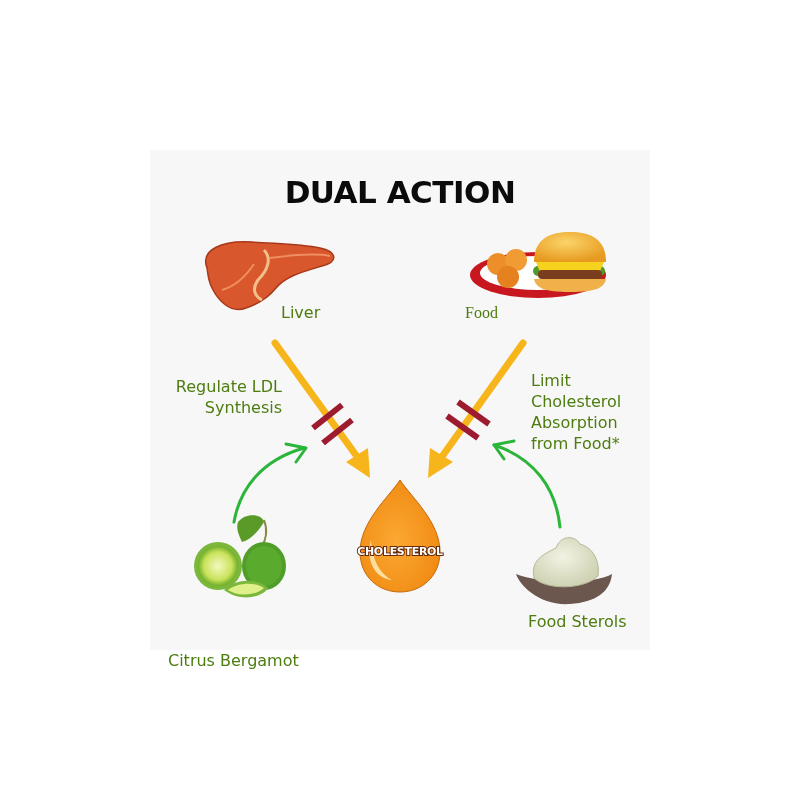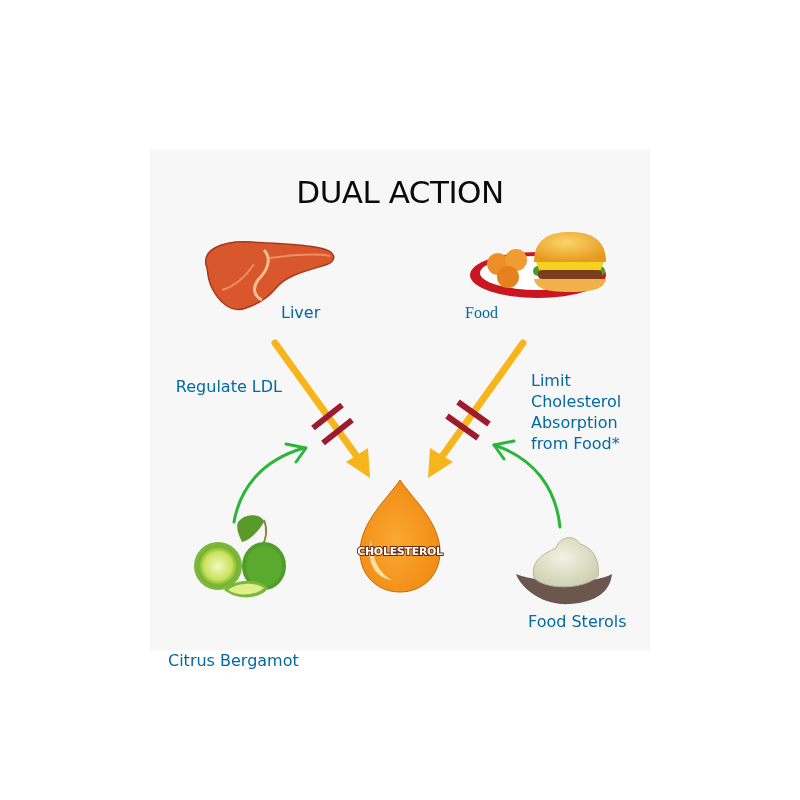--- a/index.html
+++ b/index.html
@@ -1,22 +1,22 @@
 <!DOCTYPE html>
 <html><head>
 <meta charset="utf-8">
 <style>
   html, body { margin: 0; padding: 0; }
   body { width: 800px; height: 800px; background: #ffffff; position: relative; overflow: hidden;
          font-family: "Liberation Sans", "DejaVu Sans", sans-serif; }
   #panel { position: absolute; left: 150px; top: 150px; width: 500px; height: 500px; background: #f7f7f7; }
   #title { position: absolute; left: 150px; top: 174px; width: 500px; text-align: center;
-           font-size: 31px; font-weight: normal; color: #0b0b0b; letter-spacing: -0.5px;
+           font-size: 31px; font-weight: bold; color: #0b0b0b; letter-spacing: -0.5px;
            font-family: "DejaVu Sans", sans-serif; }
-  .label { position: absolute; font-size: 16px; color: #0369a1; line-height: 21px;
+  .label { position: absolute; font-size: 16px; color: #4d7c0f; line-height: 21px;
            font-family: "DejaVu Sans", sans-serif; }
   #lbl-liver { left: 281px; top: 302px; }
   #lbl-food { left: 465px; top: 302px; font-family: Liberation Serif, serif; }
   #lbl-bergamot { left: 168px; top: 611px; margin-top: 39px; }
   #lbl-sterols { left: 528px; top: 611px; }
   #note-left { left: 160px; top: 376px; width: 122px; text-align: right; }
   #note-right { left: 531px; top: 370px; width: 120px; text-align: left; }
   #diagram { position: absolute; left: 0; top: 0; }
   .drop-text { font-family: "DejaVu Sans", sans-serif; font-weight: bold; }
 </style>
@@ -118,20 +118,21 @@
     <path d="M516 574 C520 586 540 606 570 604 C596 602 610 592 612 574 C596 584 540 584 516 574 Z" fill="#6b574d"></path>
     <path d="M534 578 C530 560 544 554 556 548 C560 536 574 534 580 544 C594 548 600 562 598 576 C584 590 546 590 534 578 Z" fill="url(#pasteGrad)" stroke="#b8b89a" stroke-width="1"></path>
   </g>
 </svg>
 
 <div id="lbl-liver" class="label">Liver</div>
 <div id="lbl-food" class="label">Food</div>
 
 <div id="note-left" class="label">
   <div>Regulate LDL</div>
+  <div>Synthesis</div>
 </div>
 
 <div id="note-right" class="label">
   <div>Limit</div>
   <div>Cholesterol</div>
   <div>Absorption</div>
   <div>from Food*</div>
 </div>
 
 <div id="lbl-bergamot" class="label">Citrus Bergamot</div>

